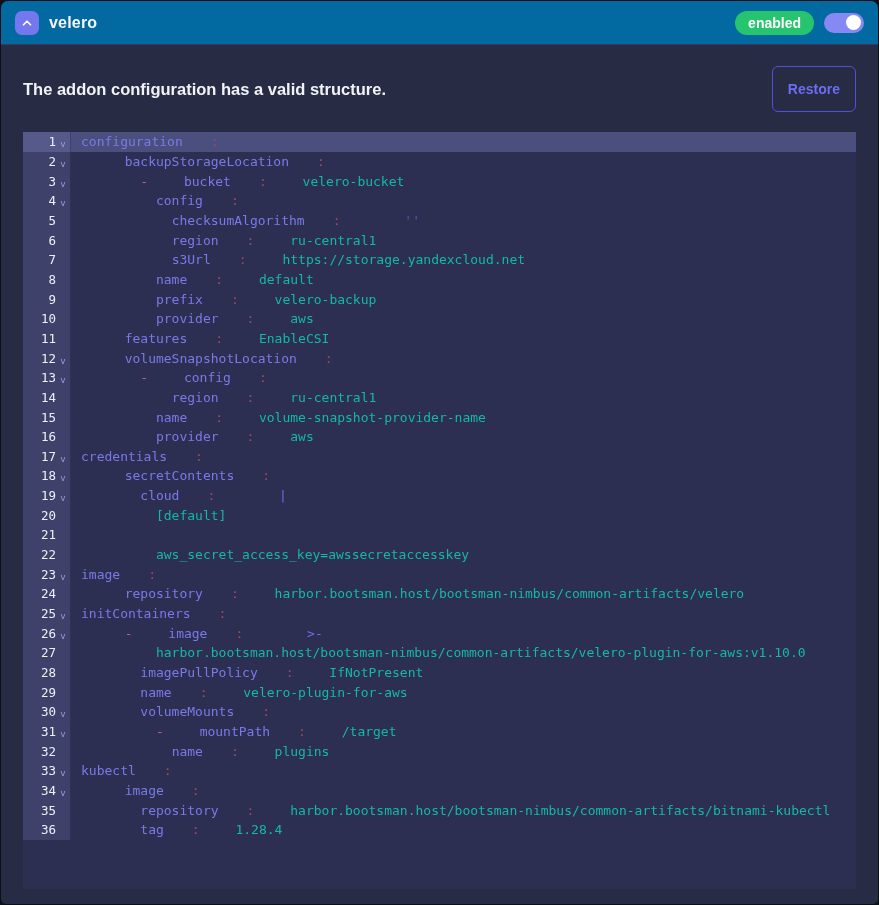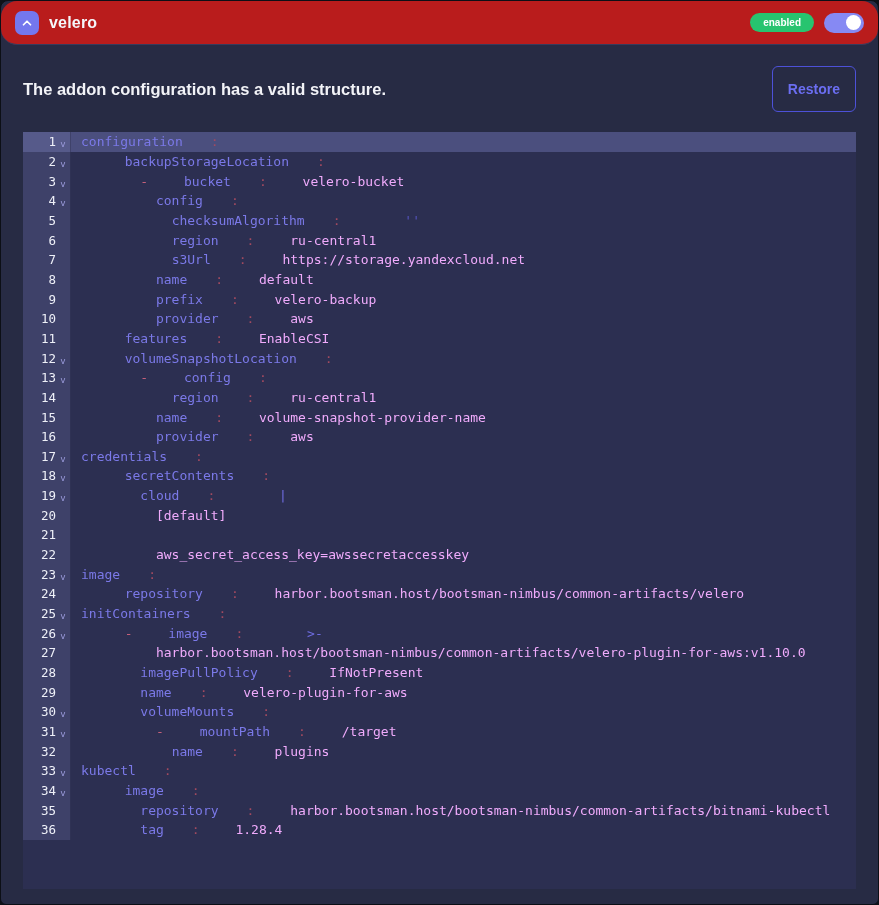--- a/index.html
+++ b/index.html
@@ -5,32 +5,32 @@
   * { box-sizing: border-box; margin: 0; padding: 0; }
   html,body { background:#0e1118; }
   body { font-family:"Liberation Sans", sans-serif; }
   .card {
     width:879px; height:905px; background:#272b44;
     border:1px solid #0c0f16; border-radius:8px 8px 6px 6px; overflow:hidden;
     display:flex; flex-direction:column;
   }
   
   .app-header {
-    height:44px; flex:0 0 44px; background:#b91c1c; border-bottom:1px solid #373b5c;
-    display:flex; align-items:center; padding:9px 14px; gap:10px;border-radius:16px;
+    height:44px; flex:0 0 44px; background:#0369a1; border-bottom:1px solid #373b5c;
+    display:flex; align-items:center; padding:9px 14px; gap:10px;
   }
   .collapse-btn {
     width:24px; height:24px; border-radius:7px; background:#7477ee; border:none;
     display:flex; align-items:center; justify-content:center; cursor:pointer; flex:0 0 24px;
   }
   .collapse-btn svg { display:block; }
   .app-title { color:#f5f6fa; font-size:16px; font-weight:bold; letter-spacing:.2px; }
   .header-right { margin-left:auto; display:flex; align-items:center; gap:10px; }
   .badge {
-    background:#27c46f; color:#ffffff; font-size:10px; font-weight:bold;
+    background:#27c46f; color:#ffffff; font-size:14px; font-weight:bold;
     padding:4px 13px; border-radius:999px;
   }
   .toggle {
     width:40px; height:20px; border-radius:999px; background:#8689f3; position:relative;
     border:none; cursor:pointer; flex:0 0 40px;
   }
   .toggle .knob {
     position:absolute; top:2.5px; right:3px; width:15px; height:15px; border-radius:50%;
     background:#ffffff;
   }
@@ -56,21 +56,21 @@
   .gutter-cell {
     flex:0 0 48px; height:100%; background:#3e4169; display:flex; align-items:center;
     border-right:1px solid rgba(20,22,45,.35);
   }
   .lnum { flex:1; text-align:right; color:#eef0f8; font-size:12.5px; }
   .fold { flex:0 0 14px; text-align:center; color:#9b9bdc; font-size:9px; padding-top:5px; cursor:pointer; }
   .code-cell { flex:1; height:100%; display:flex; align-items:center; padding-left:10px; white-space:pre;gap:28px; }
   .tok-k { color:#7b79e8; }
   .tok-c { color:#a14a60; }
   .tok-d { color:#c4607a; }
-  .tok-v { color:#f0abfc; }
+  .tok-v { color:#14b8a6; }
   .tok-m { color:#6e6ce0; }
   .tok-s { color:#5553be; }
   .tok-t { color:#e2e4f2; }
 </style>
 </head>
 <body>
 
 <div class="card">
 
   <div class="app-header">

